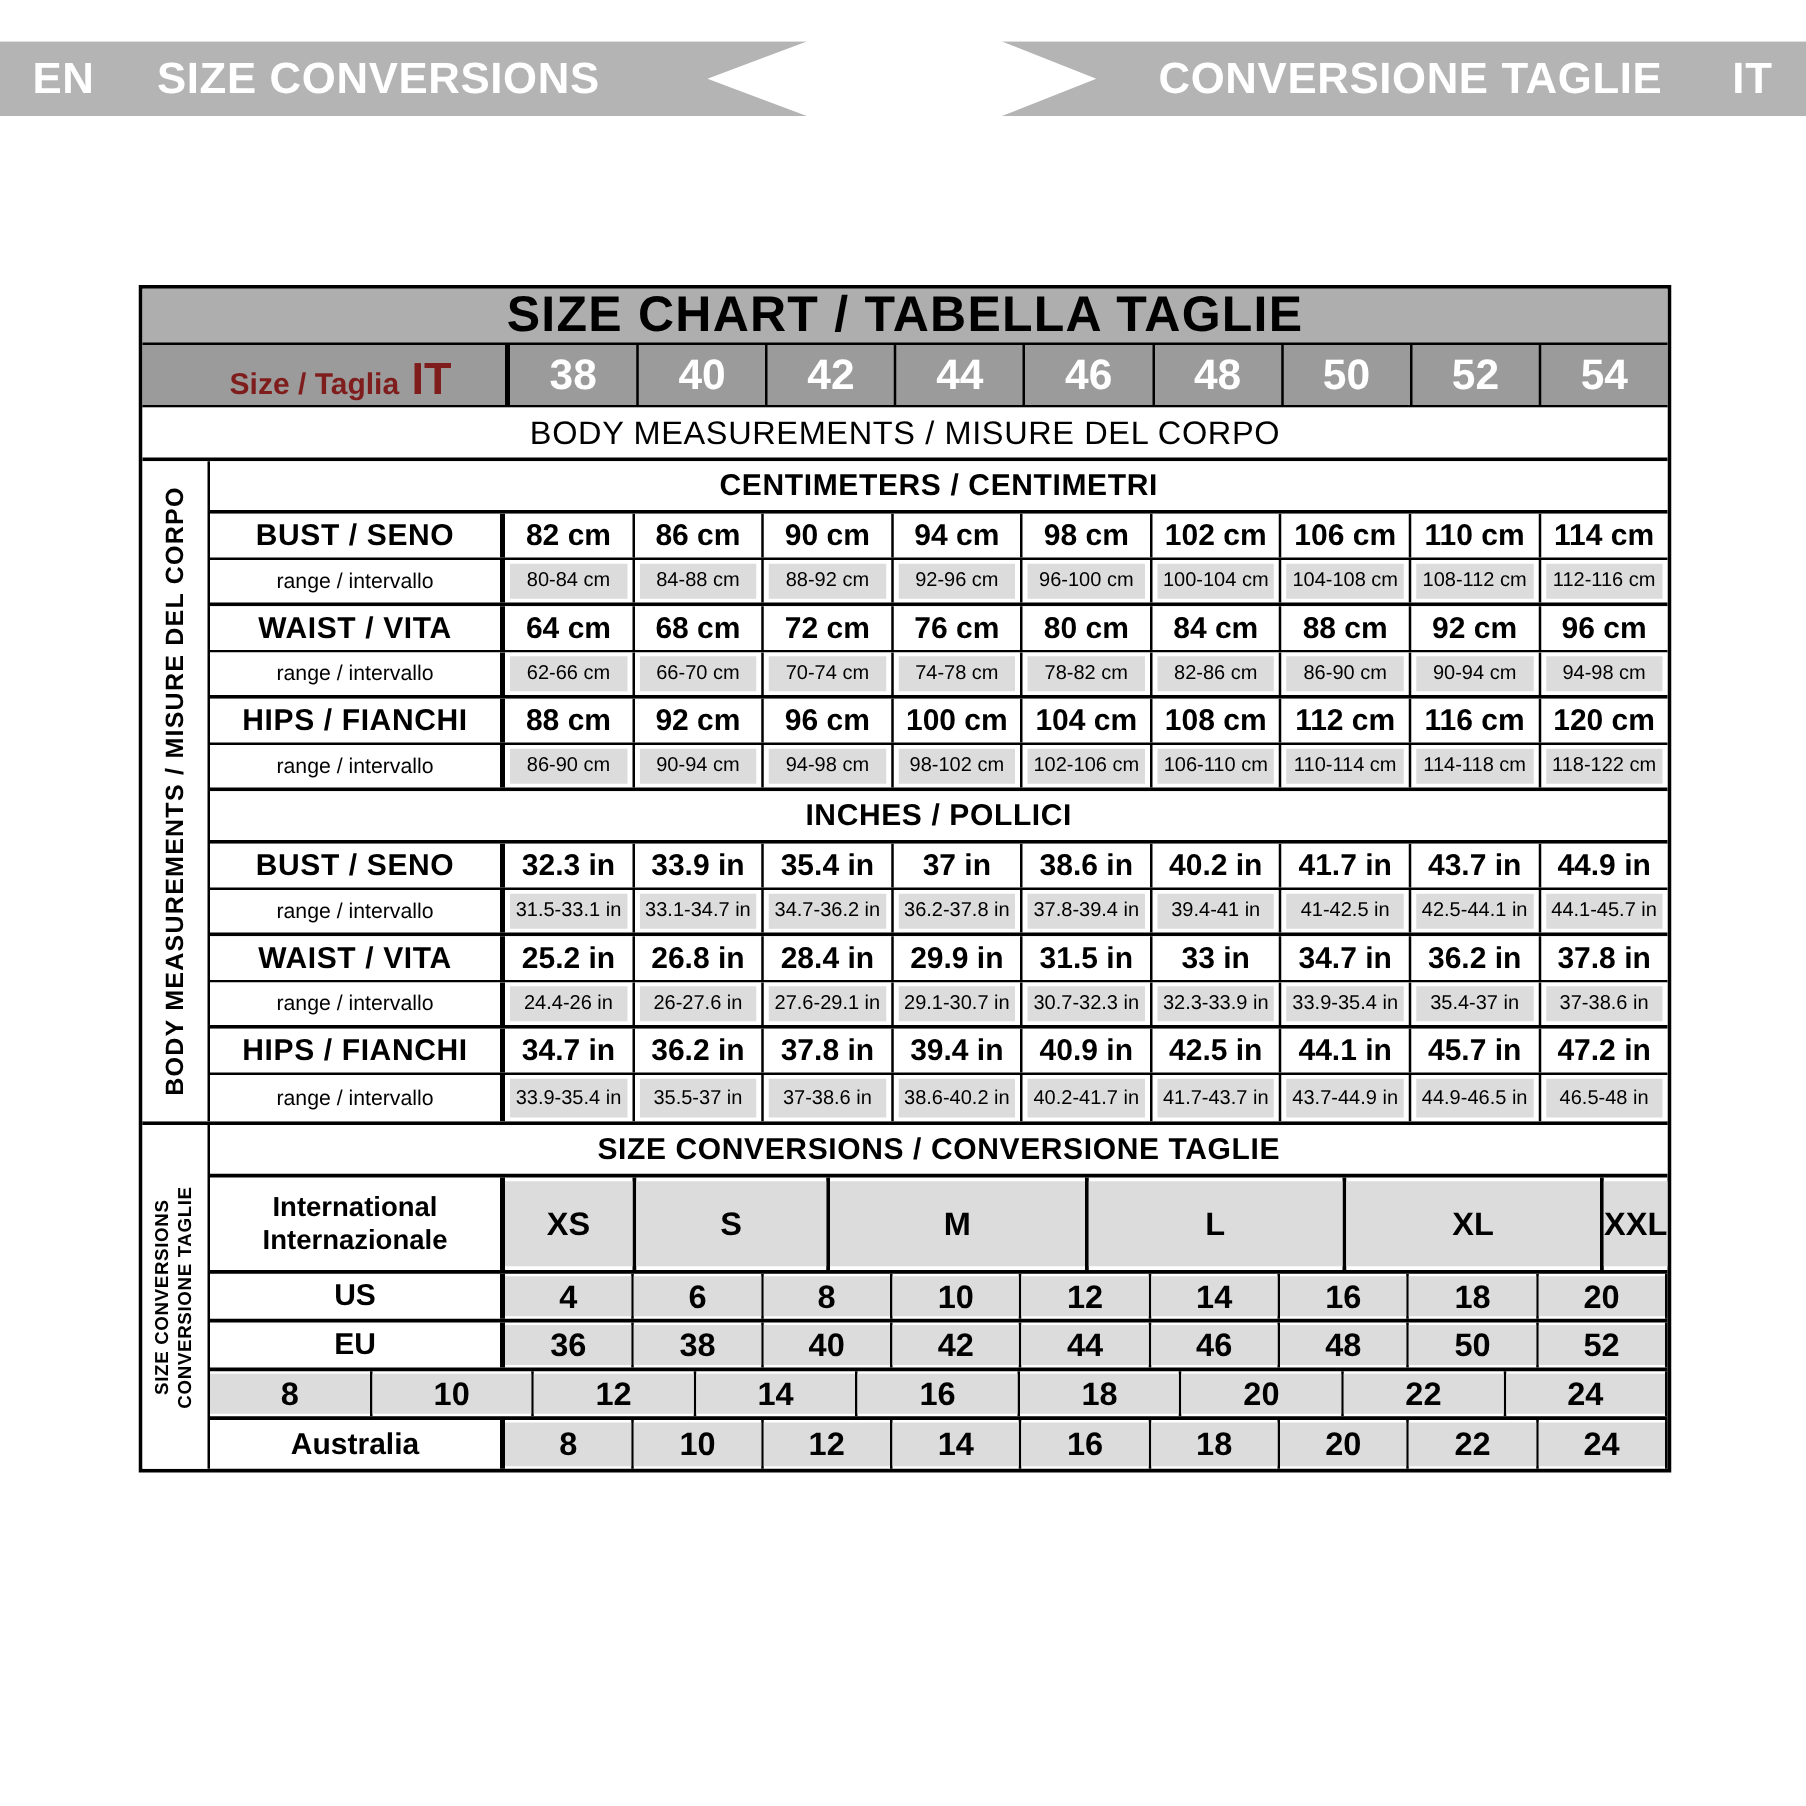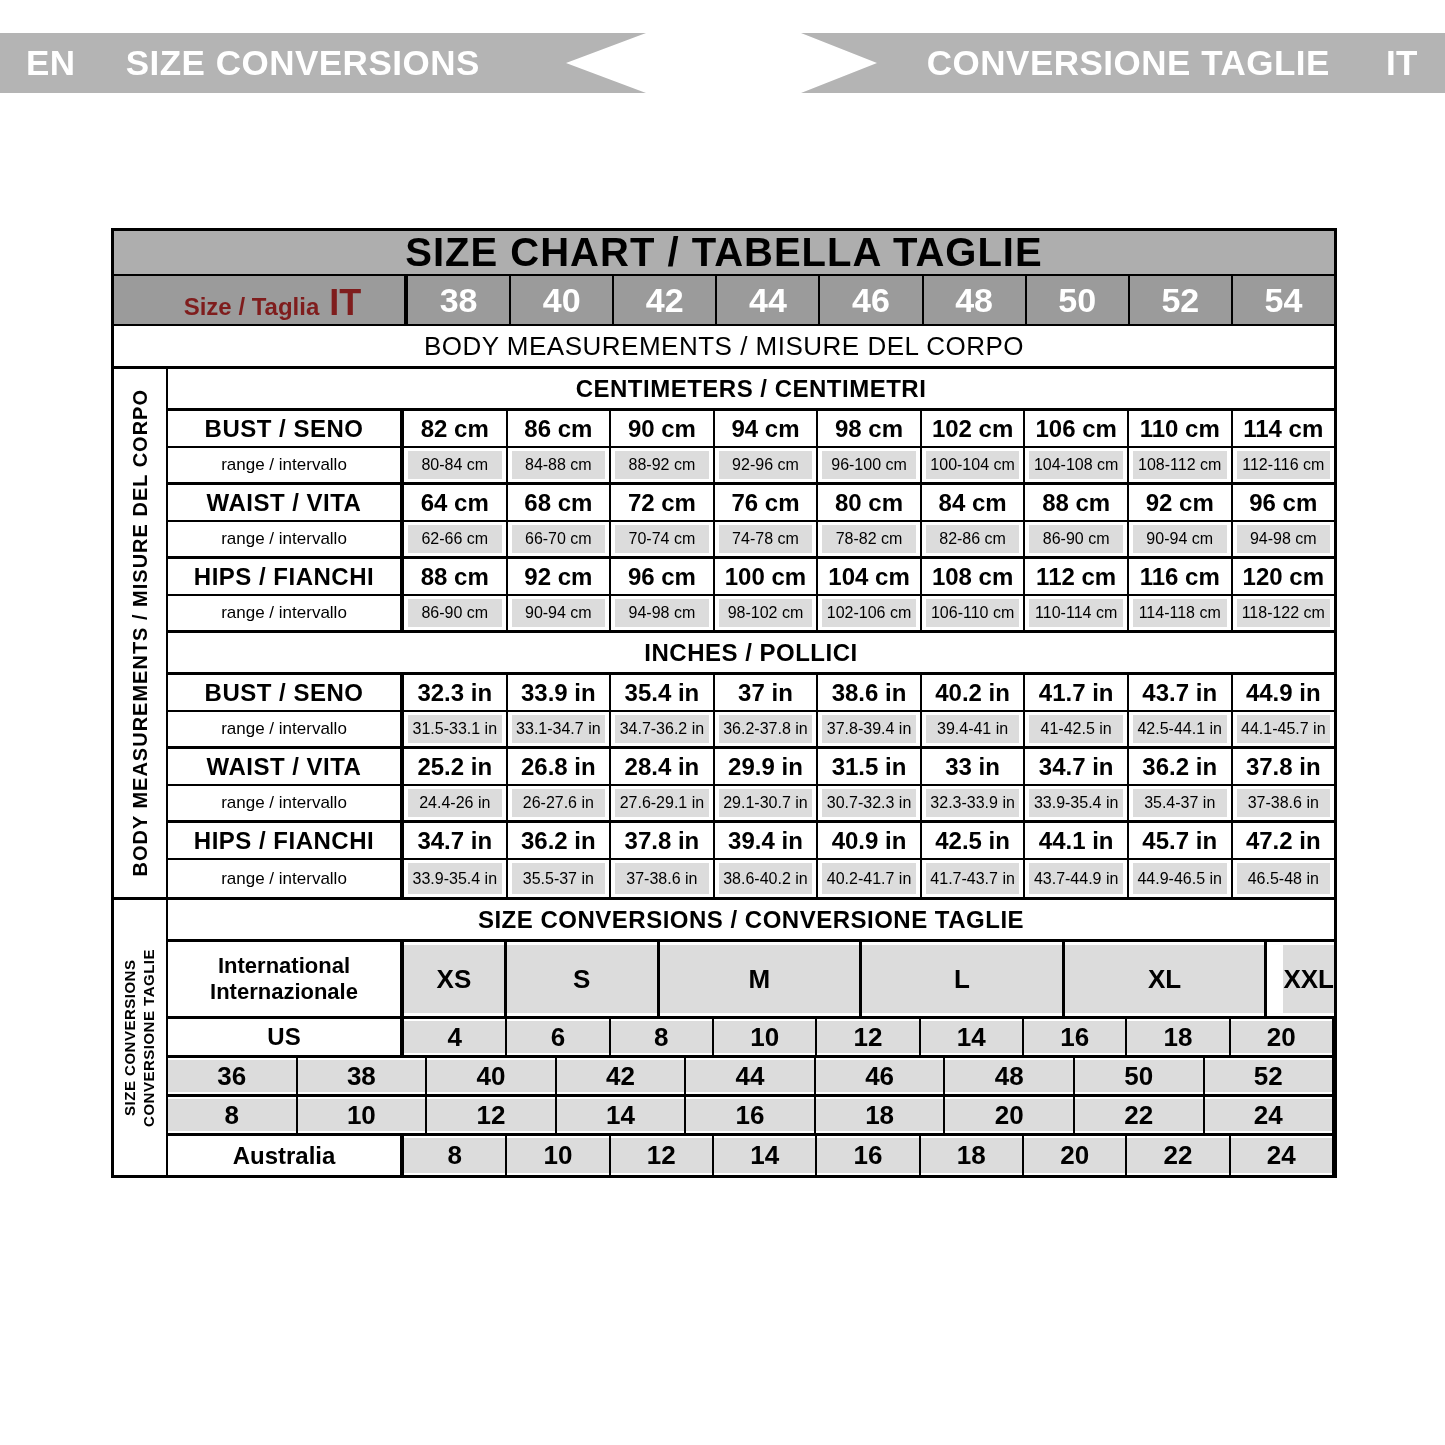--- a/index.html
+++ b/index.html
@@ -56,21 +56,21 @@
   .mrow-range .mlabel{font-size:17px;}
   .mval{flex:1;border-right:2px solid #000;display:flex;align-items:stretch;justify-content:center;}
   .mrow .mval:last-child{border-right:none;}
   .mrow-bold .mval{align-items:center;font-weight:bold;font-size:24px;}
   .graybox{flex:1;background:#dcdcdc;display:flex;align-items:center;justify-content:center;}
   .mrow-range .graybox{margin:3px 4px;font-size:16px;}
   
   .conv-int{height:77px;border-bottom:3px solid #000;display:flex;}
   .conv-int .mlabel{flex-direction:column;font-weight:bold;font-size:22px;line-height:1.2;}
   .int-cell{display:flex;align-items:stretch;border-right:3px solid #000;}
-  .conv-int .int-cell:last-child{border-right:none;padding-left:16px;}
+  .conv-int .int-cell:last-child{border-right:none;}
   .int-cell .graybox{margin:3px 0;font-weight:bold;font-size:26px;}
   .conv-row{height:39px;border-bottom:3px solid #000;display:flex;}
   .band-content > .conv-row:last-child{border-bottom:none;}
   .conv-row .mlabel{font-weight:bold;font-size:24px;}
   .conv-row .mval .graybox{margin:2px 0;font-weight:bold;font-size:26px;}
 </style>
 </head>
 <body>
 
 <div class="banner banner-left">
@@ -426,20 +426,21 @@
             <div class="graybox">16</div>
           </div>
           <div class="mval">
             <div class="graybox">18</div>
           </div>
           <div class="mval">
             <div class="graybox">20</div>
           </div>
         </div>
         <div class="conv-row">
+          <div class="mlabel">EU</div>
           <div class="mval">
             <div class="graybox">36</div>
           </div>
           <div class="mval">
             <div class="graybox">38</div>
           </div>
           <div class="mval">
             <div class="graybox">40</div>
           </div>
           <div class="mval">

